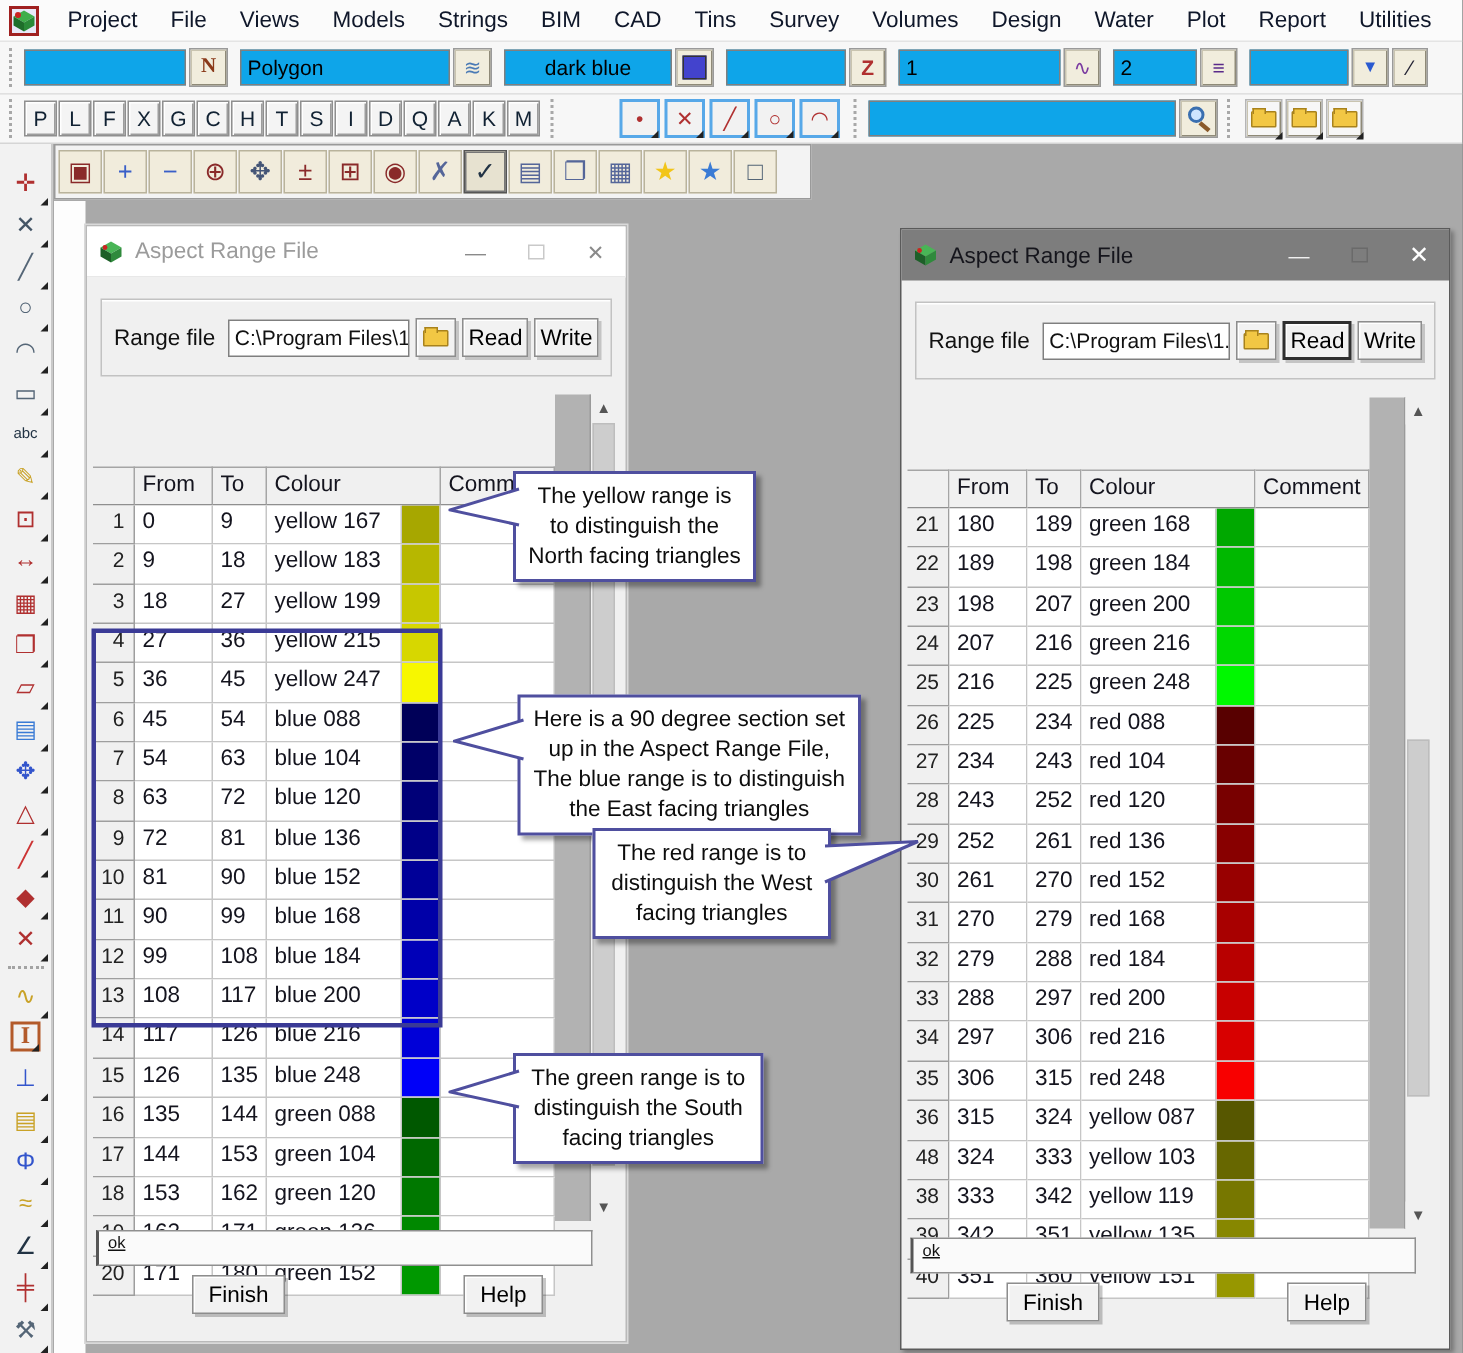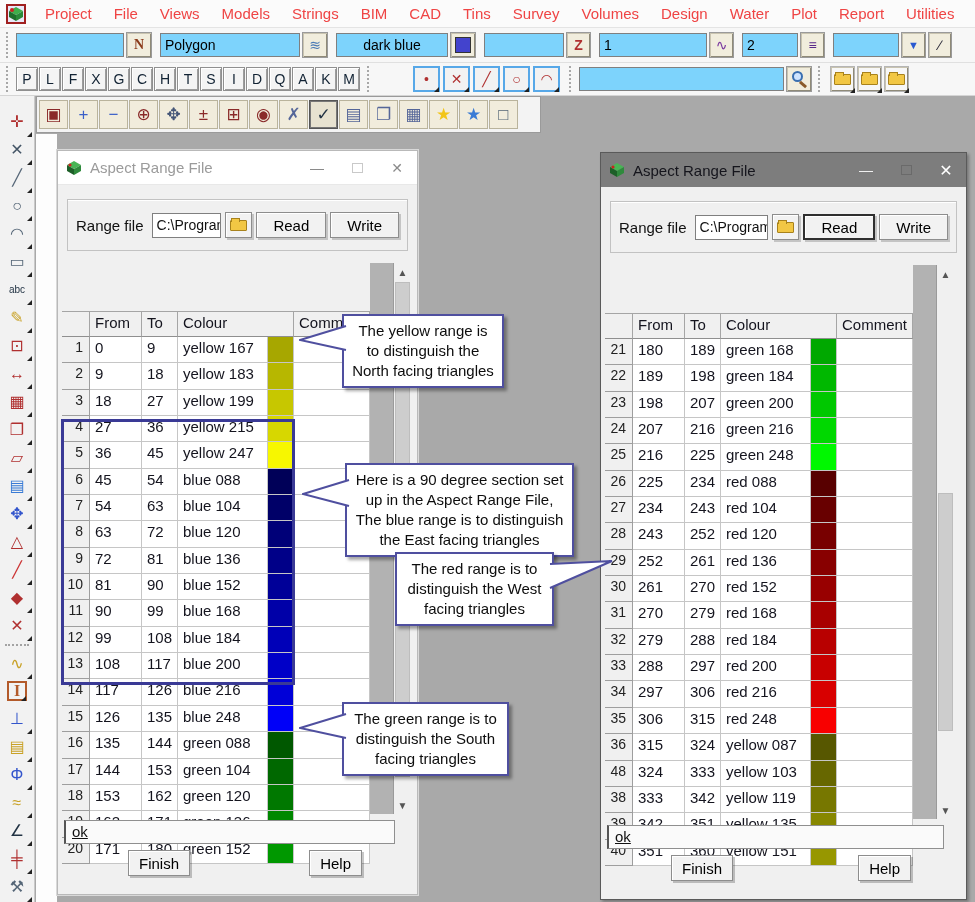--- a/index.html
+++ b/index.html
@@ -9,29 +9,29 @@
     position:relative; width:975px; height:902px; overflow:hidden;
     background:#a9a9a9; font-size:14px; color:#111;
   }
   
   .menubar {
     position:absolute; left:0; top:0; width:975px; height:28px;
     background:#fbfbfb; display:flex; align-items:center; gap:0;
     border-bottom:1px solid #e4e4e4; white-space:nowrap; overflow:hidden;
   }
   .appicon { width:20px; height:20px; margin:0 8px 0 6px; flex:0 0 auto; }
-  .menu-item { padding:4px 11px; font-size:15px; color:#ef4444; cursor:default; }
+  .menu-item { padding:4px 11px; font-size:15px; color:#0f172a; cursor:default; }
   .toolbar2 {
     position:absolute; left:0; top:28px; width:975px; height:35px;
     background:#f7f7f7; display:flex; align-items:center; border-bottom:1px solid #e0e0e0;
     overflow:hidden;
   }
   .grip { width:6px; height:26px; border-left:2px dotted #a8a8a8; margin:0 4px 0 6px; flex:0 0 auto; }
   .tb-input {
-    height:24px; border:1px solid #7f7f7f; background:#7dd3fc; font-size:14px;
+    height:24px; border:1px solid #7f7f7f; background:#0ea5e9; font-size:14px;
     padding:0 4px; font-family:"Liberation Sans",sans-serif; flex:0 0 auto;
   }
   .tb-btn {
     height:26px; border:1px solid #9a9a9a; background:#f1eddd;
     box-shadow:1px 1px 0 #c9c4b0 inset, -1px -1px 0 #8f8a78 inset;
     display:flex; align-items:center; justify-content:center; flex:0 0 auto;
     font-size:14px; cursor:default; margin-left:2px;
   }
   .sp { width:8px; flex:0 0 auto; }
   .toolbar3 {
@@ -104,21 +104,21 @@
   .dlg-right .cap-max { color:#6a6a6a; }
   .range-box { position:absolute; left:9px; right:9px; top:48px; height:52px;
     border:1px solid #c2c2c2; box-shadow:0 1px 0 #ffffff inset; display:flex;
     align-items:center; padding:0 8px; }
   .range-label { font-size:15px; margin-right:8px; white-space:nowrap; }
   .range-input { width:128px; height:25px; border:1px solid #7f7f7f; background:#fff;
     font-size:14px; padding:0 4px; font-family:"Liberation Sans",sans-serif;
     white-space:nowrap; overflow:hidden; line-height:23px; }
   .mini-btn { height:26px; border:1px solid #8d8d8d; background:#f2f2f2;
     box-shadow:1px 1px 0 #fff inset, 2px 2px 0 rgba(0,0,0,0.18);
-    font-size:15px; padding:0 16px; margin-left:4px; display:flex; align-items:center;
+    font-size:15px; padding:0 3px; margin-left:4px; display:flex; align-items:center;
     cursor:default; font-family:"Liberation Sans",sans-serif; }
   .mini-btn.default-btn { border:2px solid #2f2f2f; }
   .folder-mini { padding:0 4px; }
   
   .grid-wrap { position:absolute; left:4px; right:4px; top:112px; bottom:80px; display:flex; }
   .grid { flex:0 0 auto;margin-top:48px; }
   .trow { display:grid; grid-template-columns:28px 52px 36px 90px 26px 76px; height:26.35px; }
   .trow-head { height:26px; }
   .cell { border-right:1px solid #c6c6c6; border-bottom:1px solid #c6c6c6; background:#fff;
     font-size:15px; color:#14141e; padding:2px 4px 0 5px; overflow:hidden; white-space:nowrap; }
@@ -130,21 +130,21 @@
   .swatch-fill { width:100%; height:100%; }
   .grid-filler { width:24px; background:#b2b2b2; border-right:1px solid #9a9a9a; flex:0 0 auto; }
   .vscroll { width:17px; background:#f0f0f0; position:relative; flex:0 0 auto; }
   .vs-arrow { position:absolute; left:0; width:17px; height:18px; display:flex; align-items:center;
     justify-content:center; font-size:10px; color:#555; background:#f0f0f0; }
   .vs-up { top:0; } .vs-down { bottom:0; }
   .vs-thumb { position:absolute; left:1px; width:15px; background:#cdcdcd; border:1px solid #bdbdbd; }
   .selection-rect { position:absolute; left:3px; top:268px; width:234px; height:266px;
     border:3px solid #3a3a96; pointer-events:none; z-index:5; }
   .statusbar { position:absolute; left:6px; right:22px; bottom:50px; height:24px;
-    border:1px solid #8f8f8f; background:#fafafa; font-size:15px; padding:2px 6px;
+    border:1px solid #8f8f8f; background:#fafafa; font-size:11px; padding:2px 6px;
     border-left:2px solid #555;text-decoration:underline; }
   .dlg-buttons { position:absolute; left:0; right:0; bottom:16px; height:28px; }
   .btn-finish { position:absolute; left:70px; }
   .btn-help { position:absolute; right:55px; }
   .push-btn { height:26px; border:1px solid #8d8d8d; background:#f2f2f2;
     box-shadow:1px 1px 0 #fff inset, 2px 2px 0 rgba(0,0,0,0.22);
     font-size:15px; padding:0 10px; display:flex; align-items:center; cursor:default; }
   
   .callout { position:absolute; background:#fff; border:2px solid #4f4f9f;
     box-shadow:3px 3px 3px rgba(0,0,0,0.35); text-align:center; font-size:15px;

